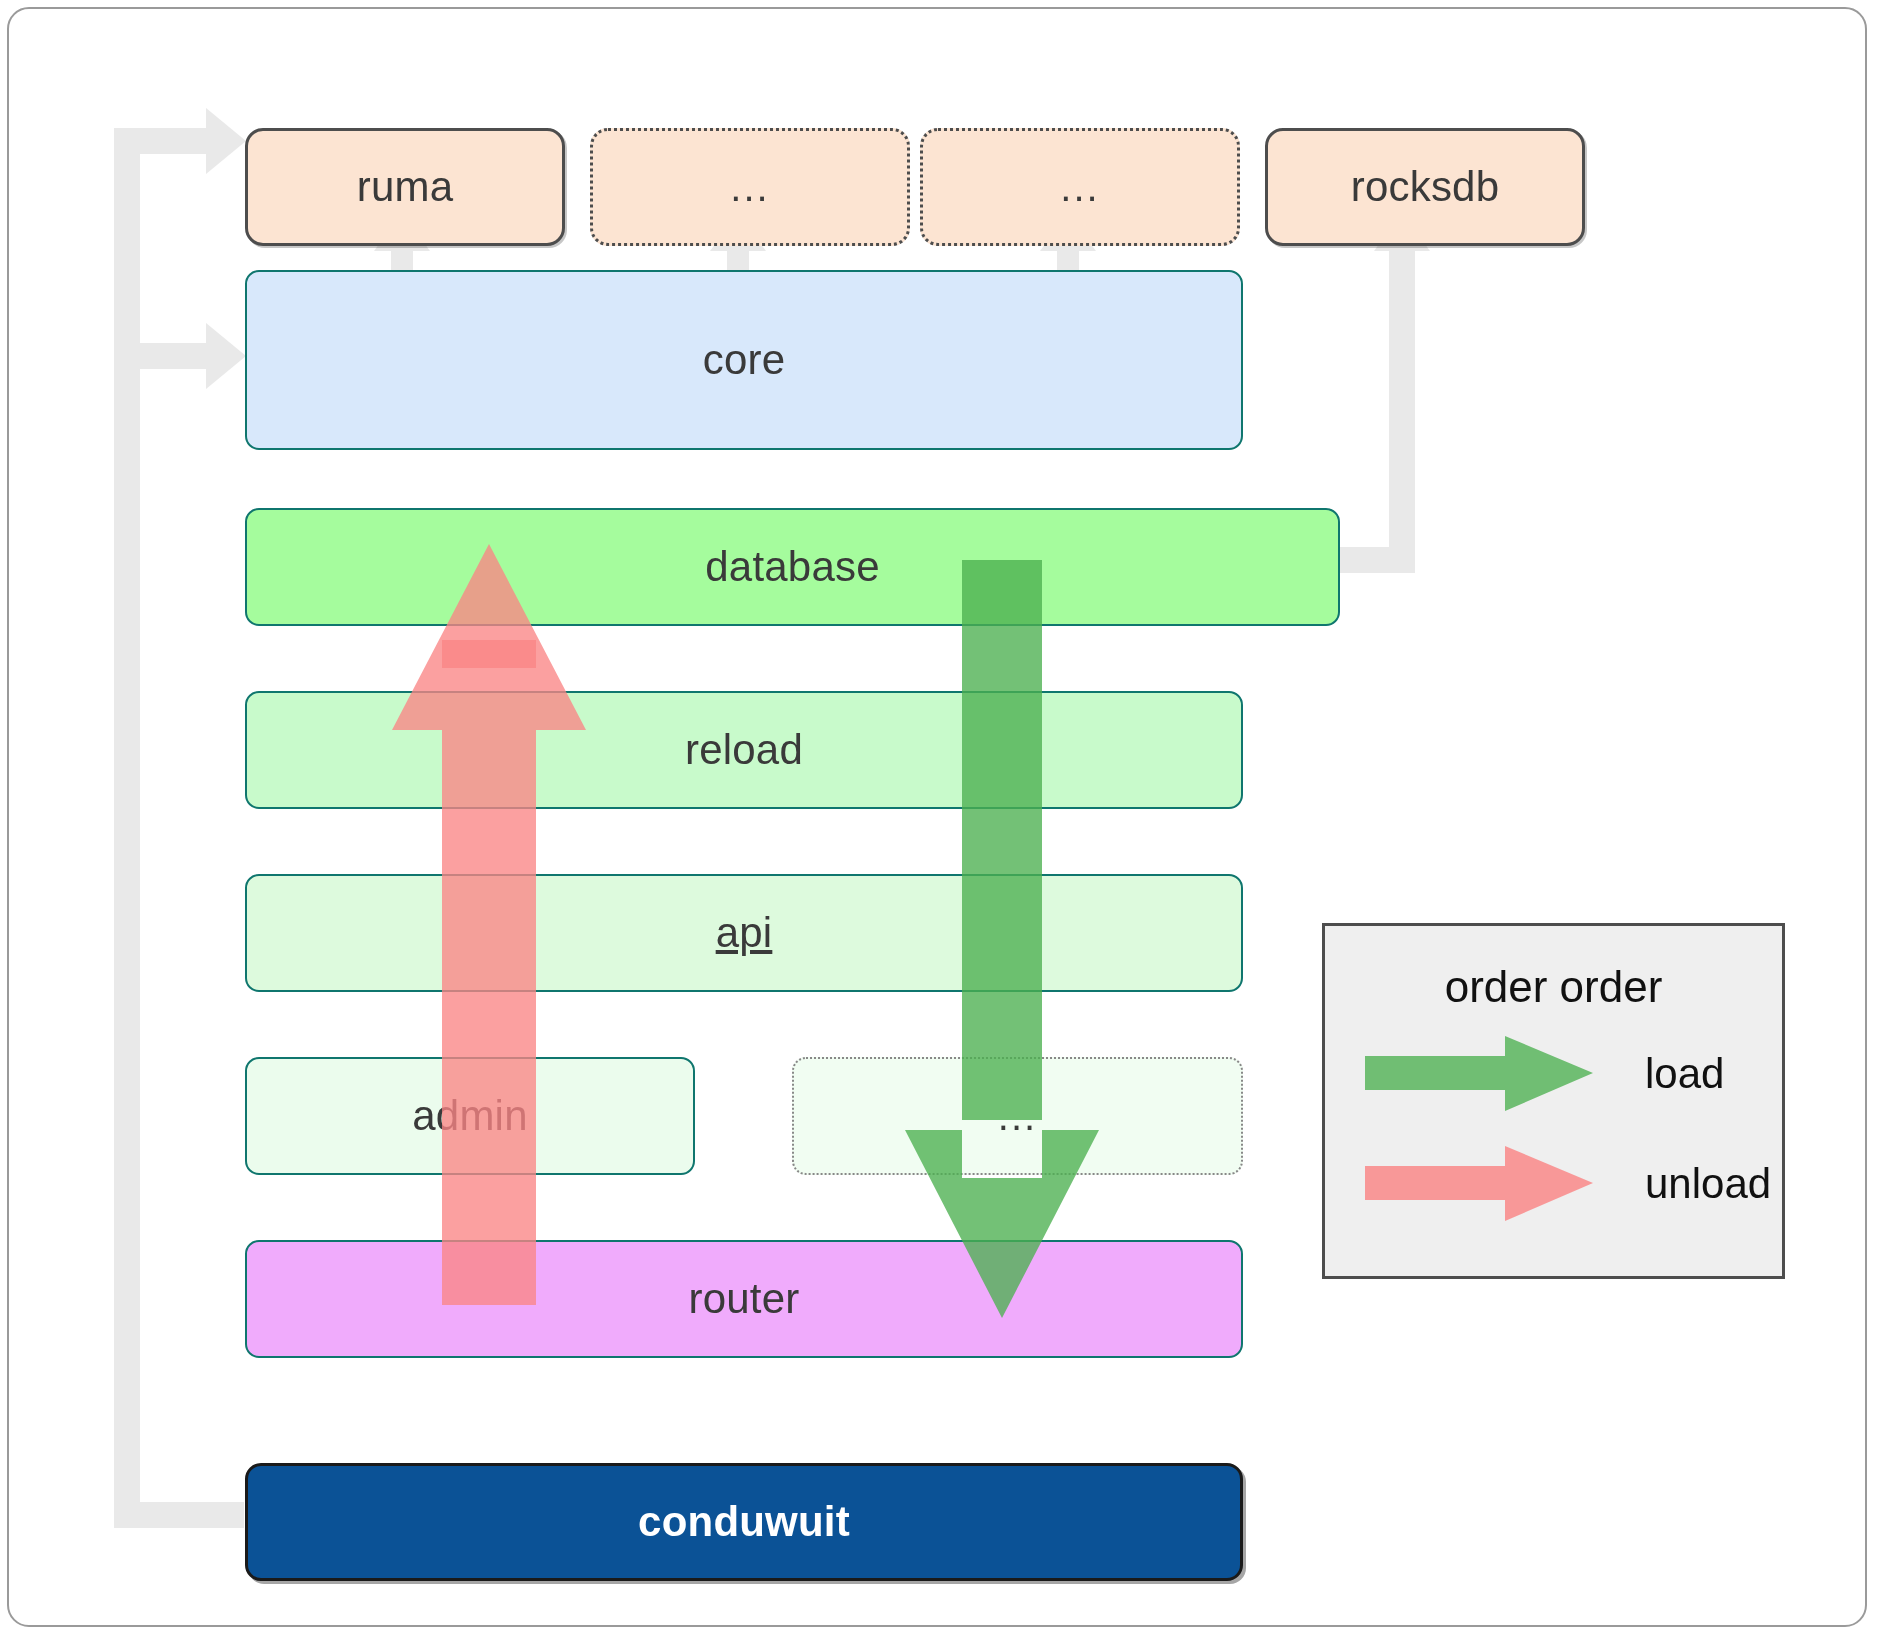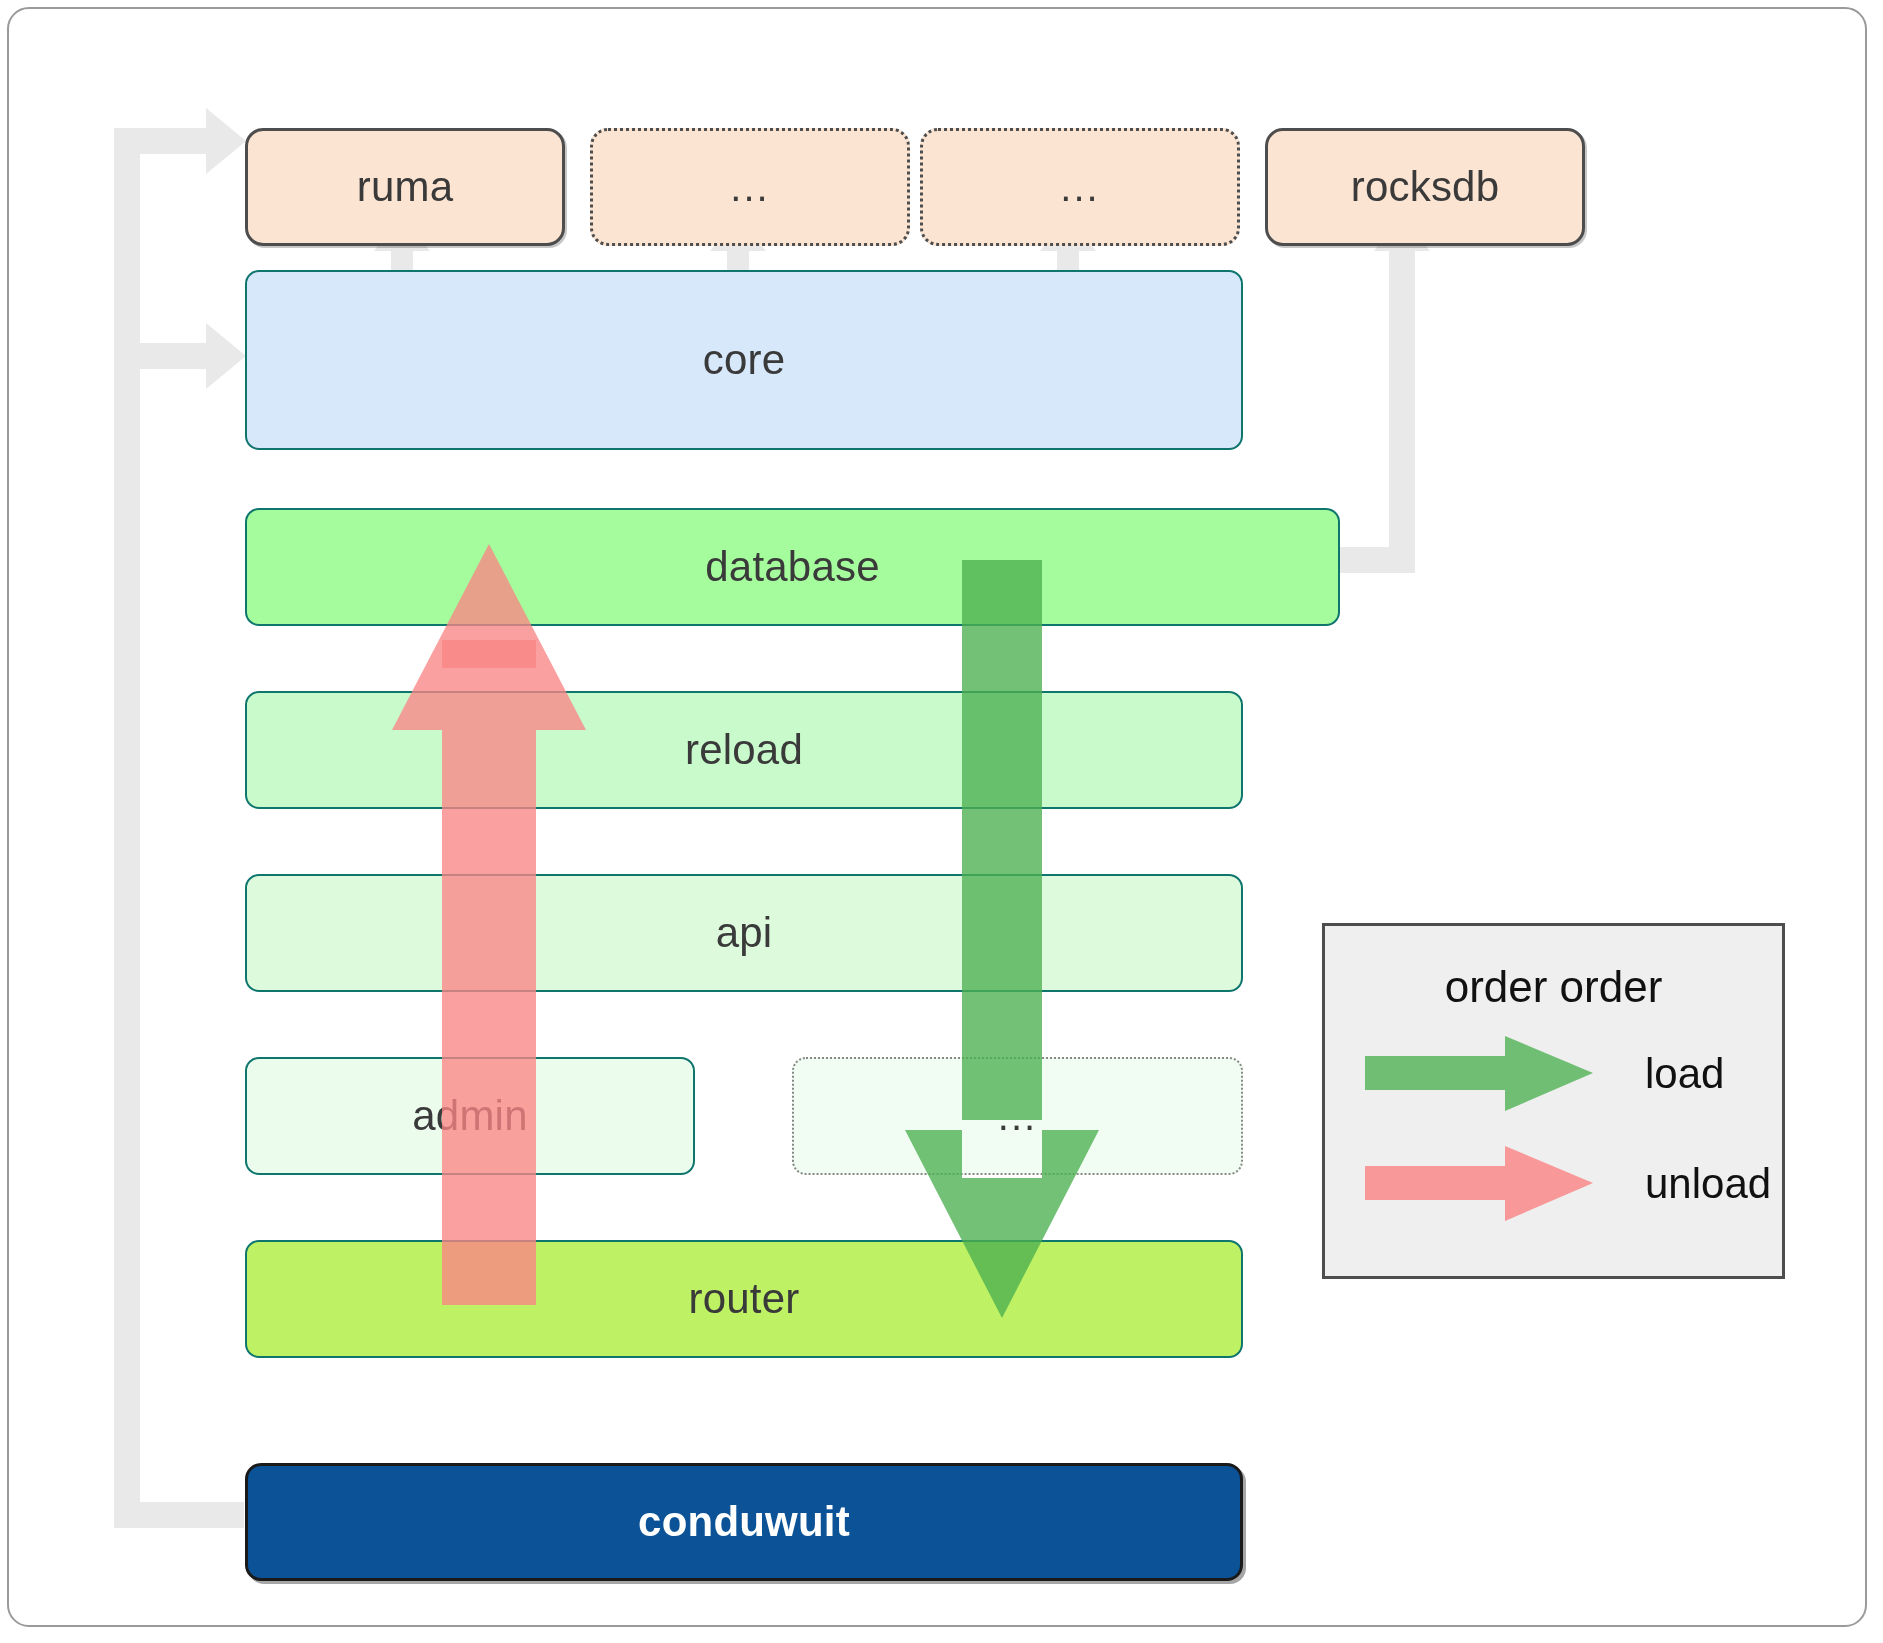--- a/index.html
+++ b/index.html
@@ -165,33 +165,33 @@
   </div>
 
   <div class="node layer" style="left:245px; top:508px; width:1095px; height:118px; background:#a5fc9d;">
     <span>database</span>
   </div>
 
   <div class="node layer" style="left:245px; top:691px; width:998px; height:118px; background:#c8facb;">
     <span>reload</span>
   </div>
 
-  <div class="node layer" style="left:245px; top:874px; width:998px; height:118px; background:#ddfadd;">
+  <div class="node layer" style="left:245px; top:874px; width:998px; height:118px; background:#ddfadd;text-decoration:underline;">
     <span>api</span>
   </div>
 
   <div class="node layer" style="left:245px; top:1057px; width:450px; height:118px; background:#ebfced;">
     <span>admin</span>
   </div>
 
   <div class="node layer dotted" style="left:792px; top:1057px; width:451px; height:118px; background:#f1fdf2;">
     <span class="dots">...</span>
   </div>
 
-  <div class="node layer" style="left:245px; top:1240px; width:998px; height:118px; background:#bef264;">
+  <div class="node layer" style="left:245px; top:1240px; width:998px; height:118px; background:#f0abfc;">
     <span>router</span>
   </div>
 
   <div class="node root" style="left:245px; top:1463px; width:998px; height:118px;">
     <span>conduwuit</span>
   </div>
 
   <svg class="bigarrow" width="260" height="780" viewBox="0 0 260 780" style="left:358px; top:540px;">
     <g fill="#fa8585" fill-opacity="0.78">
       <rect x="84" y="100" width="94" height="665"></rect>

